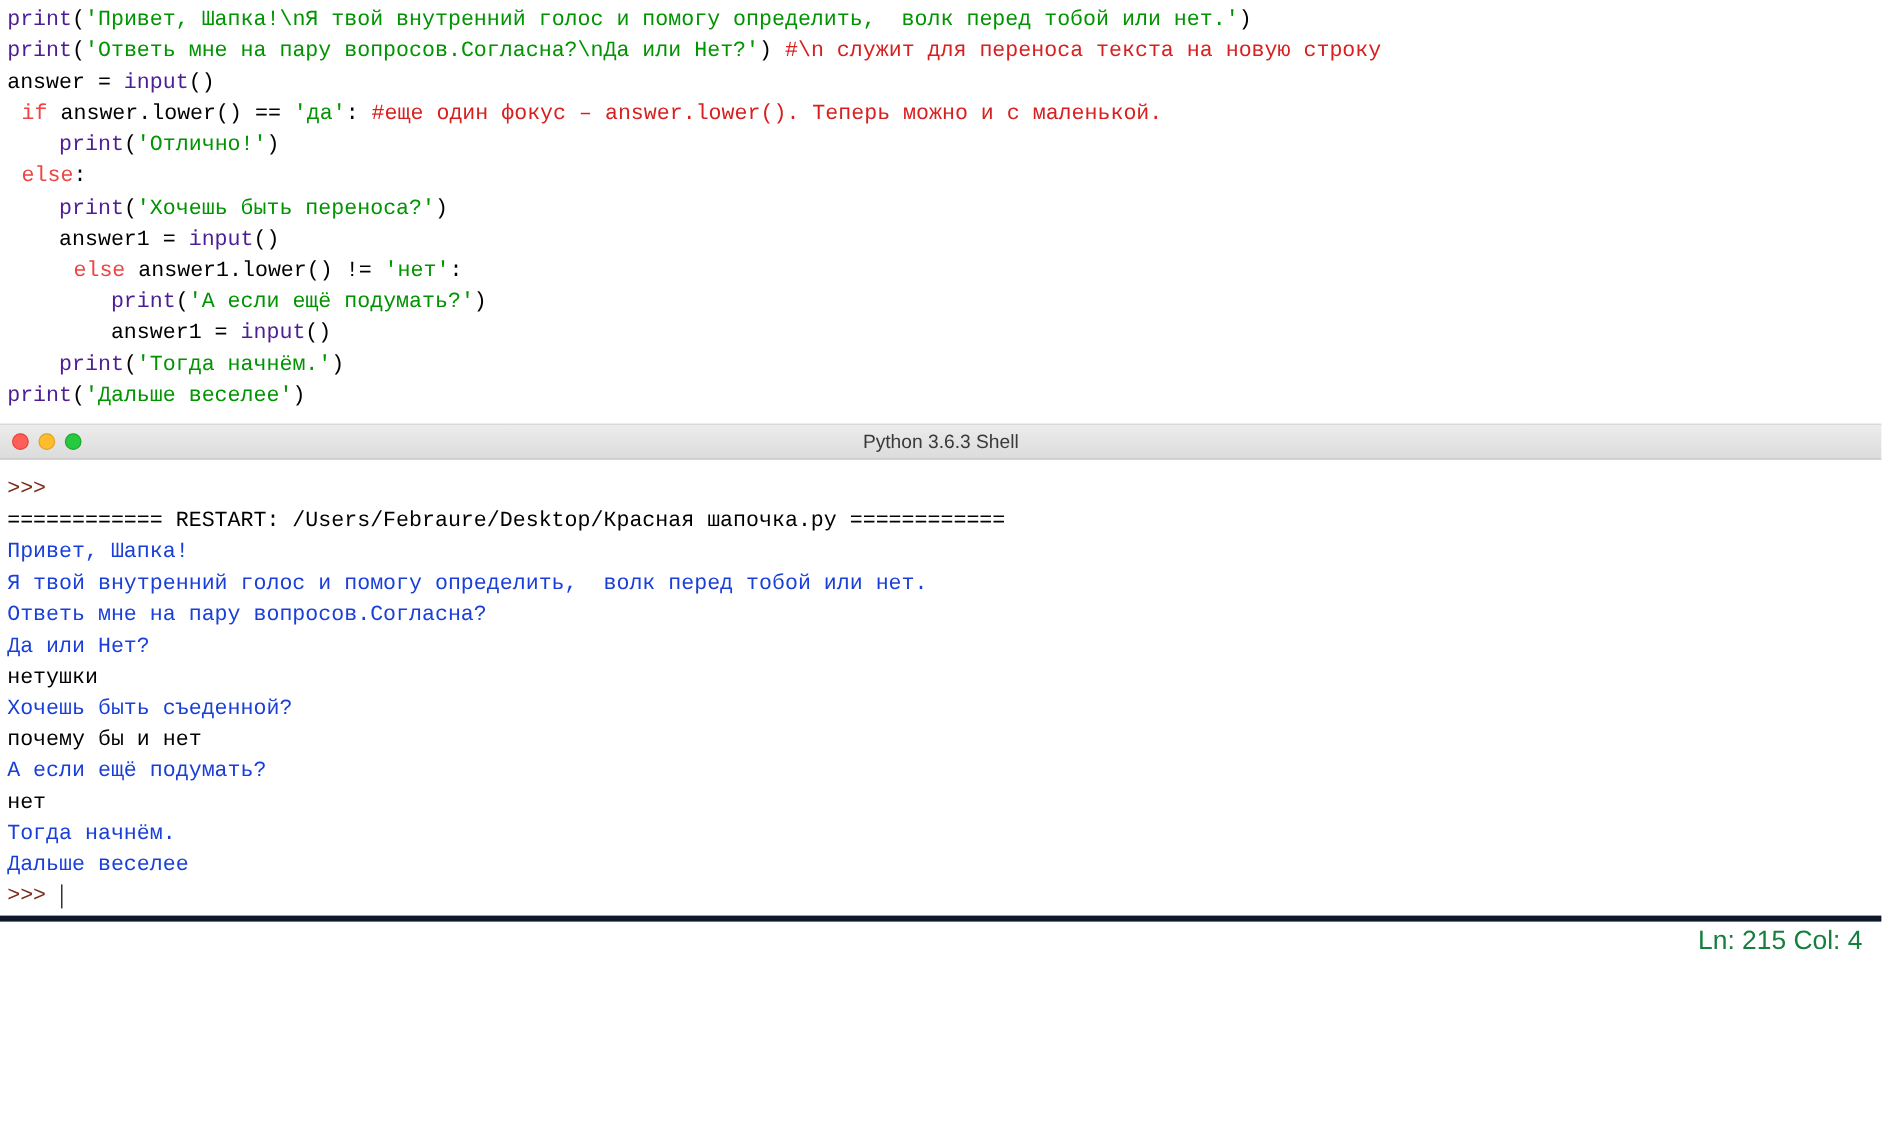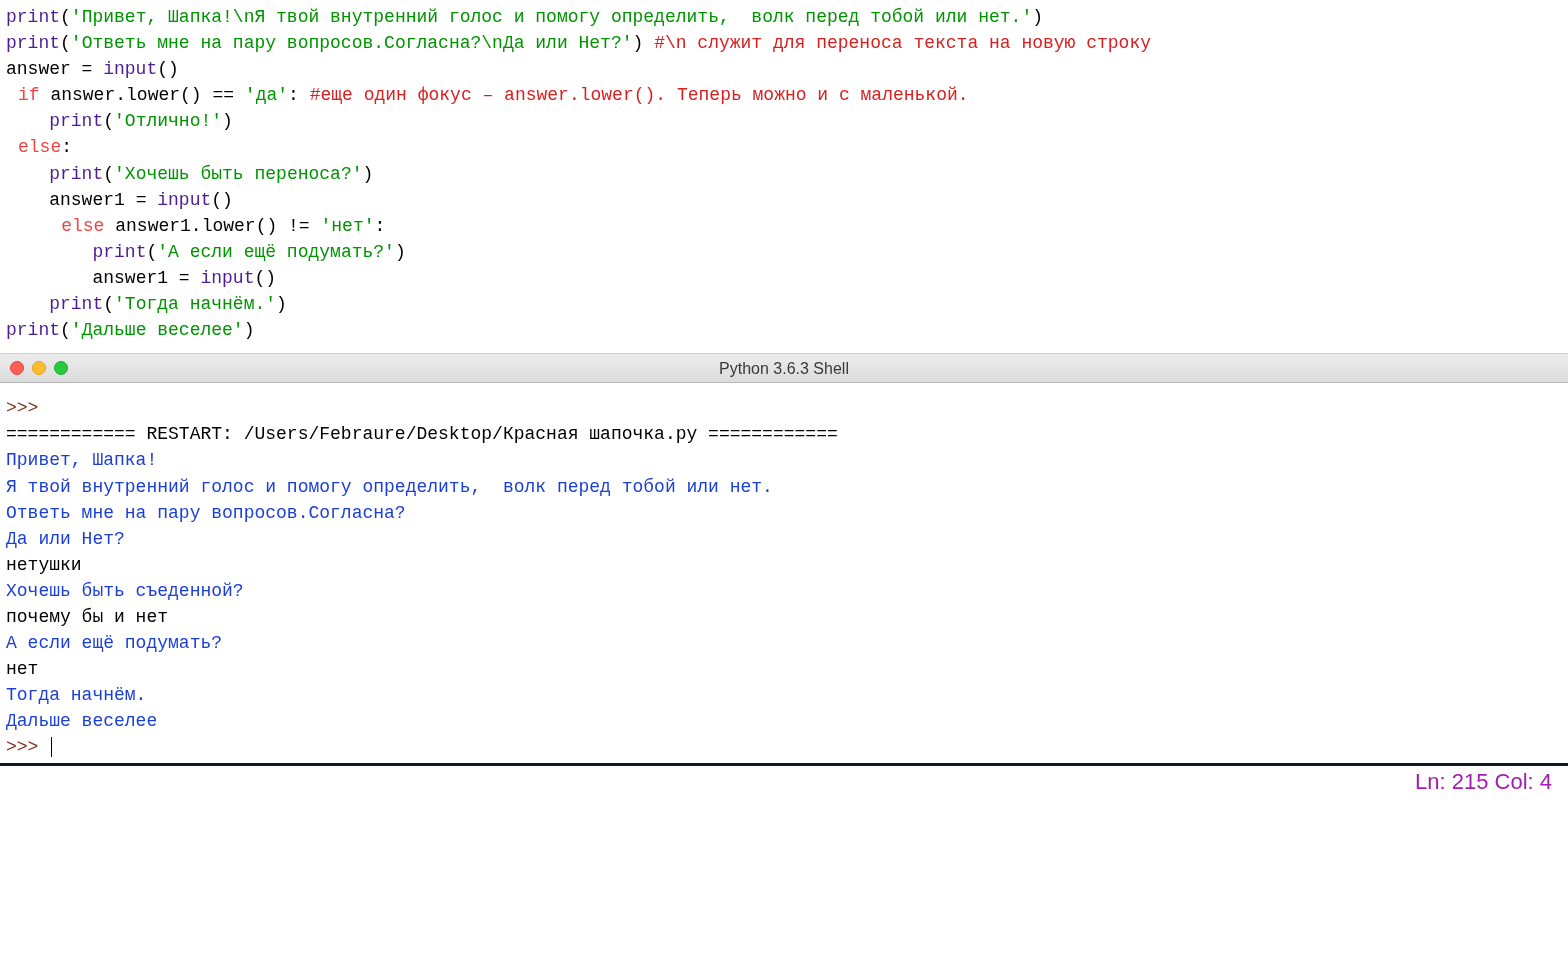--- a/index.html
+++ b/index.html
@@ -65,22 +65,22 @@
     .cmt { color: #d82020; text-align: center; }
     .def { color: #000; }
     .out { color: #1a3fd9; }
     .prompt { color: #7d2d1a; }
     .restart { color: #000; }
     .statusbar {
       text-align: right;
       padding: 0 16px 2px 0;
       font-family: -apple-system, "Helvetica Neue", Arial, sans-serif;
       font-size: 22px;
-      color: #a21caf;
-      border-top: 3px solid #0f172a;
+      color: #15803d;
+      border-top: 5px solid #0f172a;
     }
     .cursor {
       display: inline-block;
       width: 1px;
       height: 20px;
       background: #000;
       vertical-align: text-bottom;
       margin-left: 2px;
     }
   </style>

